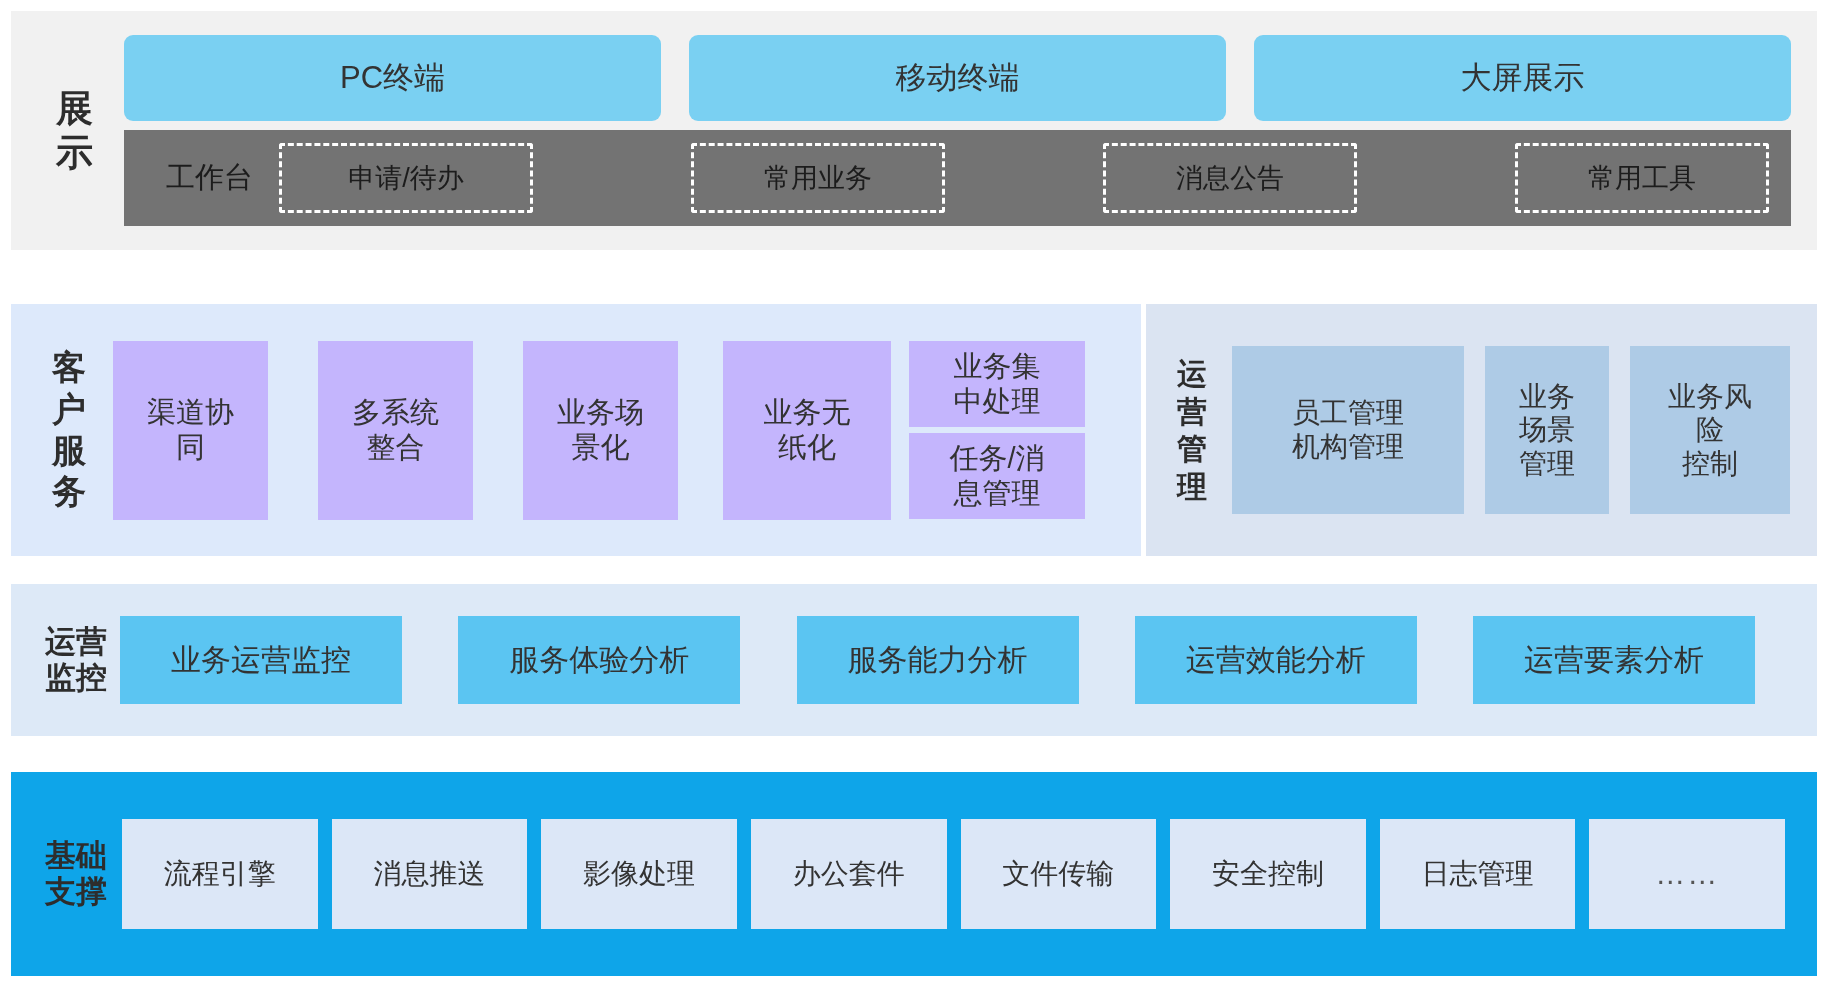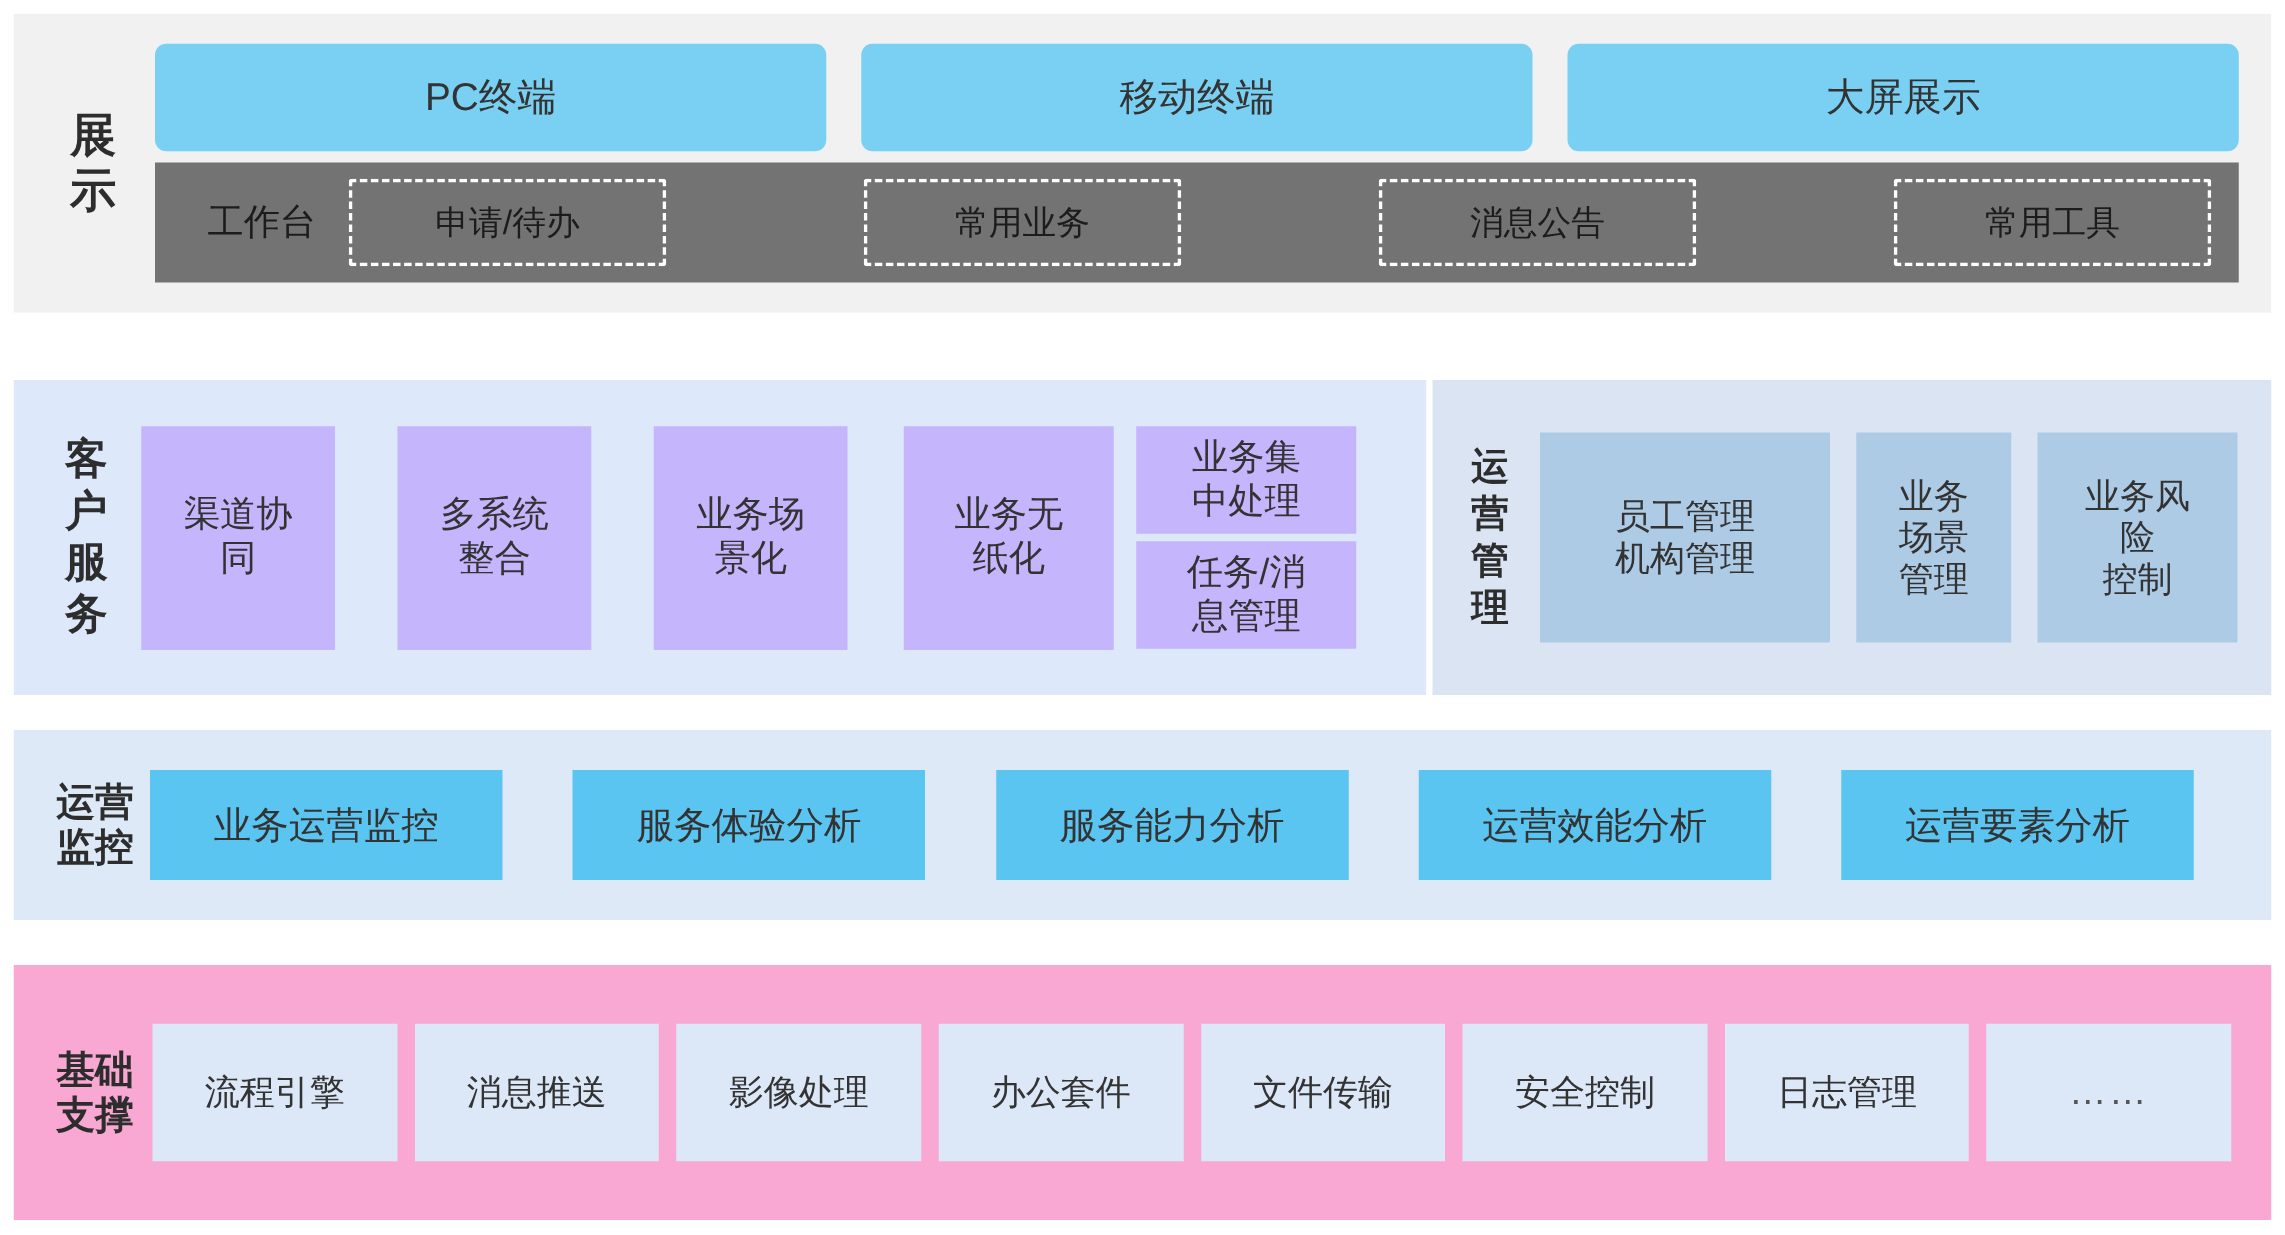--- a/index.html
+++ b/index.html
@@ -243,21 +243,21 @@
     color: #333333;
   }
 
   
   .sec-base {
     position: absolute;
     left: 11px;
     top: 772px;
     width: 1806px;
     height: 204px;
-    background: #f9a8d4;
+    background: #0ea5e9;
     display: flex;
     align-items: center;
     box-sizing: border-box;
     padding-right: 32px;
   }
   .sec-base .row-label {
     width: 76px;
     font-size: 31px;
     margin-left: 27px;
     margin-right: 8px;

